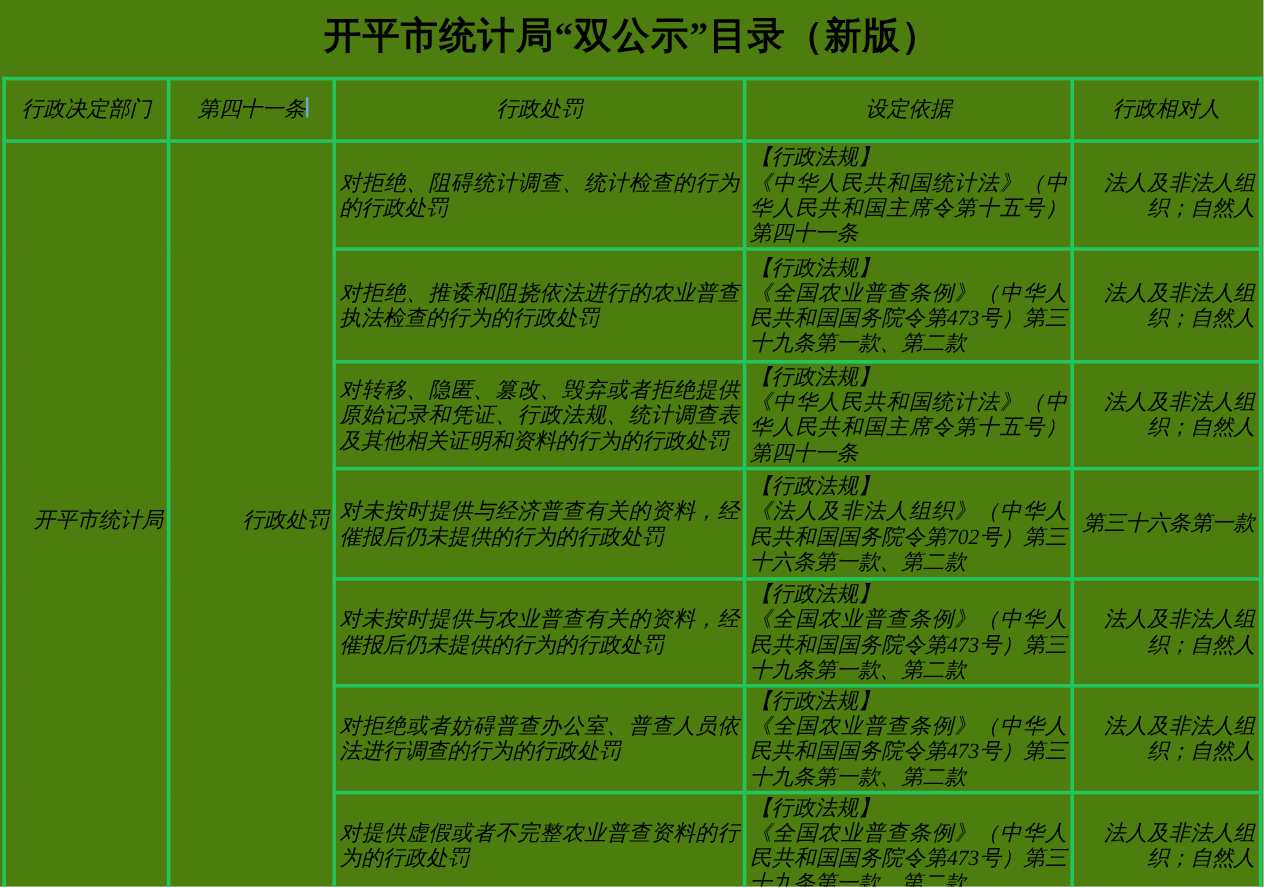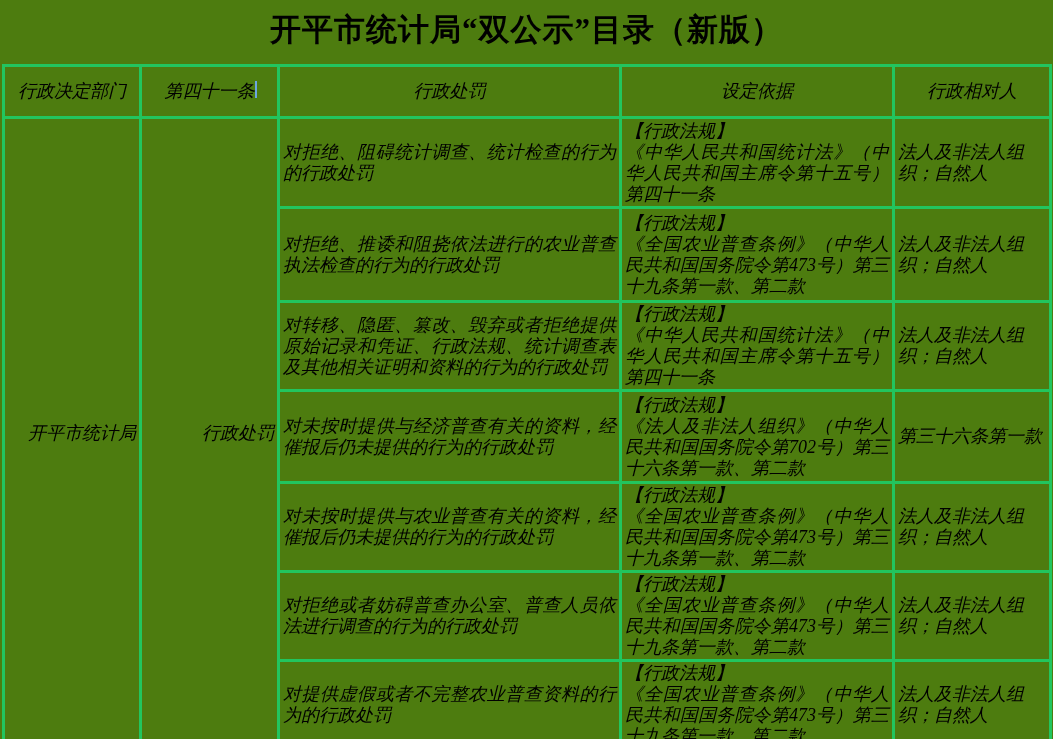--- a/index.html
+++ b/index.html
@@ -41,21 +41,21 @@
     padding: 1px 3px;
     vertical-align: middle;
     overflow: hidden;
     word-break: break-all;
     font-style: italic;
   }
   th.hdr { text-align: center; }
   td.center-cell { text-align: right; }
   td.project-cell, td.basis-cell { text-align: justify; text-justify: inter-character; }
   td.basis-cell .basis-tag { text-align: left; }
-  td.counterpart-cell { text-align: left; margin-left: 12px; }
+  td.counterpart-cell { text-align: right; margin-left: 12px; }
   .text-cursor {
     position: absolute;
     left: 255px;
     top: 81px;
     width: 2px;
     height: 17px;
     background: #6ca6e0;
   }
 </style>
 </head>

